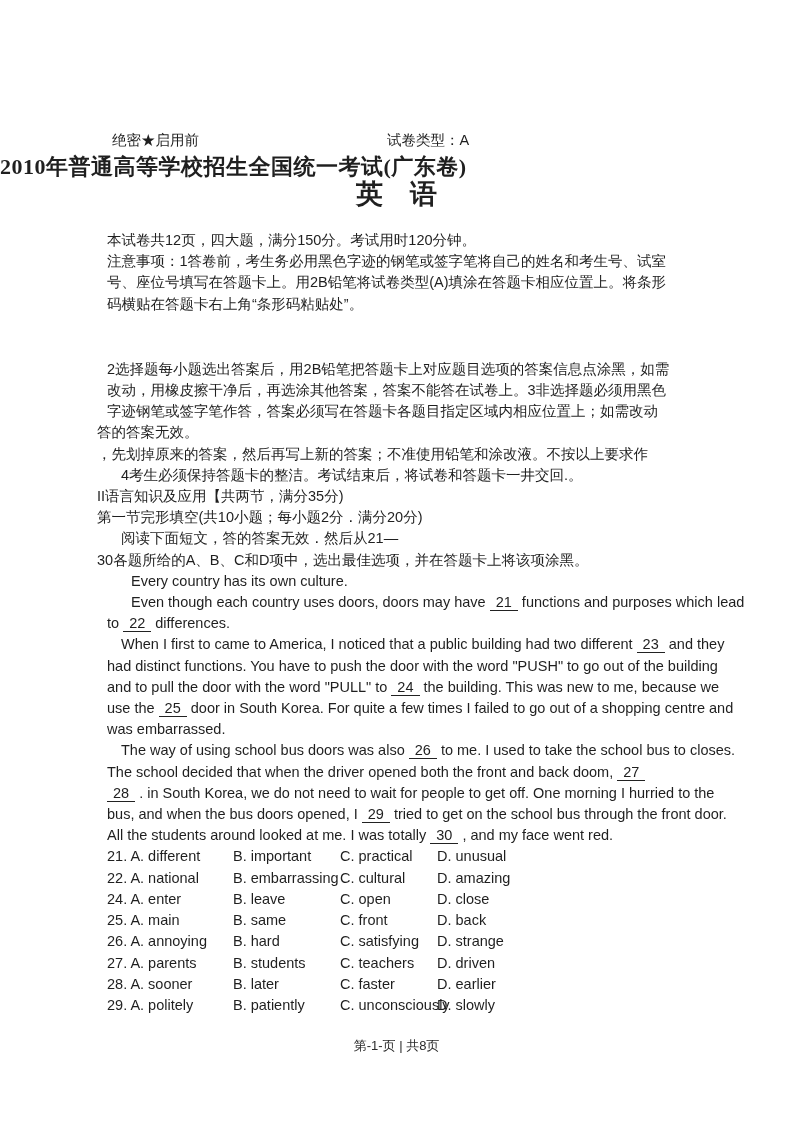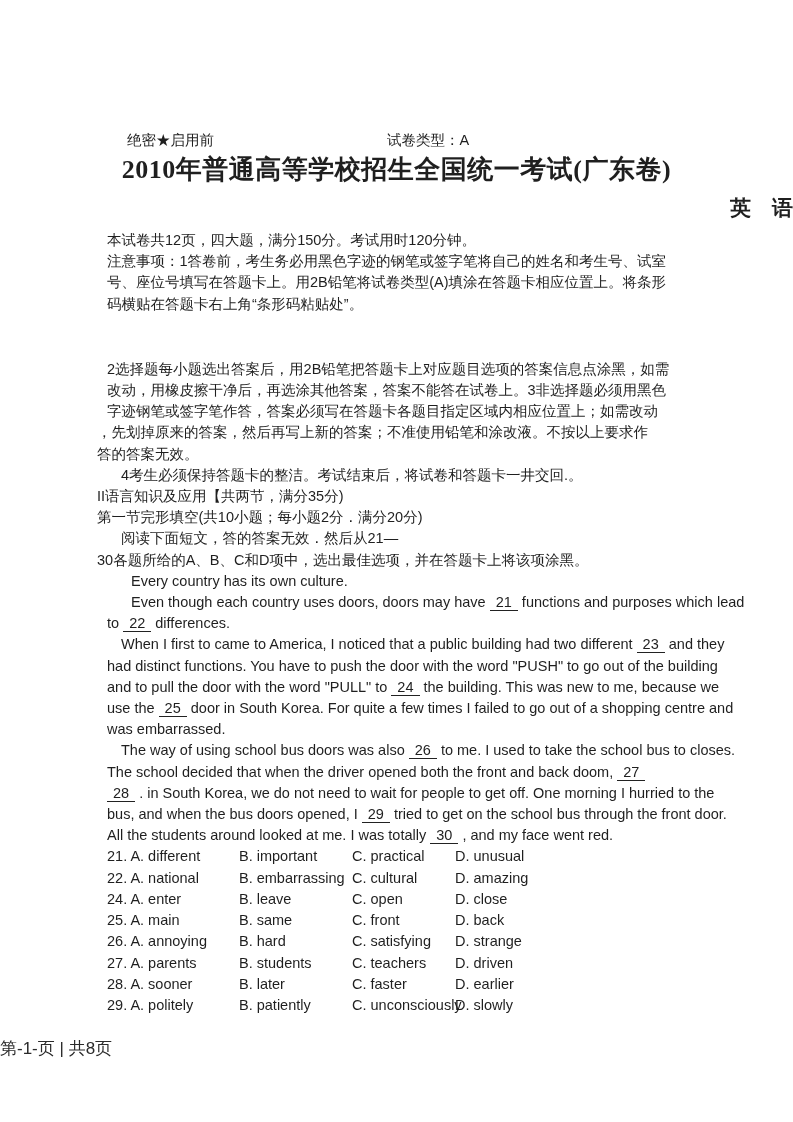--- a/index.html
+++ b/index.html
@@ -5,31 +5,31 @@
   html,body{margin:0;padding:0;background:#ffffff;}
   .page{
     position:relative;
     width:793px;height:1122px;
     background:#ffffff;
     color:#1f1f1f;
     font-family:"Liberation Sans", sans-serif;
     overflow:hidden;
   }
   .hdr{position:absolute;top:131px;font-size:14.5px;line-height:18px;}
-  .hdr-left{left:127px;}
+  .hdr-left{left:112px;}
   .hdr-right{left:367px;margin-left:20px;}
   .paper-title{
     position:absolute;top:152px;left:0;width:100%;
-    text-align:center;font-size:26px;font-weight:700;
+    font-size:22px;font-weight:700;
     font-family:"Liberation Serif", serif;
     letter-spacing:0.5px;
   }
   .subject-title{
-    position:absolute;top:194px;left:0;width:100%;
-    text-align:right;font-size:21px;font-weight:700;
+    position:absolute;top:176px;left:0;width:100%;
+    text-align:center;font-size:27px;font-weight:700;
     font-family:"Liberation Serif", serif;
   }
   .doc-body{
     position:absolute;top:230px;left:0;right:0;
     padding:0 86px 0 107px;
     font-size:14.5px;line-height:21.2px;
   }
   .line{white-space:nowrap;}
   .ind-out{margin-left:-10px;}
   .ind-base{margin-left:0;}
@@ -37,25 +37,24 @@
   .ind-in2{margin-left:24px;}
   .gap{margin-top:44px;}
   .blank{
     border-bottom:1.5px solid #222;
     padding:0 6px;
   }
   .qrow{
     display:grid;
     grid-template-columns:126px 107px 97px auto;
     white-space:nowrap;
-    gap:6px;
   }
   .page-footer{
     position:absolute;top:1037px;left:0;width:100%;
-    font-size:17px;color:#2a2a2a;
+    text-align:center;font-size:13px;color:#2a2a2a;
   }
 </style>
 </head>
 <body>
 
 <div class="page">
 
   <div class="hdr hdr-left">绝密★启用前</div>
 
   <div class="hdr hdr-right">试卷类型：A</div>
@@ -65,22 +64,22 @@
   <div class="subject-title">英　语</div>
 
   <div class="doc-body">
       <div class="line ind-base">本试卷共12页，四大题，满分150分。考试用时120分钟。</div>
       <div class="line ind-base">注意事项：1答卷前，考生务必用黑色字迹的钢笔或签字笔将自己的姓名和考生号、试室</div>
       <div class="line ind-base">号、座位号填写在答题卡上。用2B铅笔将试卷类型(A)填涂在答题卡相应位置上。将条形</div>
       <div class="line ind-base">码横贴在答题卡右上角“条形码粘贴处”。</div>
       <div class="line ind-base gap">2选择题每小题选出答案后，用2B铅笔把答题卡上对应题目选项的答案信息点涂黑，如需</div>
       <div class="line ind-base">改动，用橡皮擦干净后，再选涂其他答案，答案不能答在试卷上。3非选择题必须用黑色</div>
       <div class="line ind-base">字迹钢笔或签字笔作答，答案必须写在答题卡各题目指定区域内相应位置上；如需改动</div>
+      <div class="line ind-out">答的答案无效。</div>
       <div class="line ind-out">，先划掉原来的答案，然后再写上新的答案；不准使用铅笔和涂改液。不按以上要求作</div>
-      <div class="line ind-out">答的答案无效。</div>
       <div class="line ind-in1">4考生必须保持答题卡的整洁。考试结束后，将试卷和答题卡一井交回.。</div>
       <div class="line ind-out">II语言知识及应用【共两节，满分35分)</div>
       <div class="line ind-out">第一节完形填空(共10小题；每小题2分．满分20分)</div>
       <div class="line ind-in1">阅读下面短文，答的答案无效．然后从21—</div>
       <div class="line ind-out">30各题所给的A、B、C和D项中，选出最佳选项，并在答题卡上将该项涂黑。</div>
       <div class="line ind-in2">Every country has its own culture.</div>
       <div class="line ind-in2">Even though each country uses doors, doors may have <span class="blank">21</span> functions and purposes which lead</div>
       <div class="line ind-base">to <span class="blank">22</span> differences.</div>
       <div class="line ind-in1">When I first to came to America, I noticed that a public building had two different <span class="blank">23</span> and they</div>
       <div class="line ind-base">had distinct functions. You have to push the door with the word "PUSH" to go out of the building</div>

